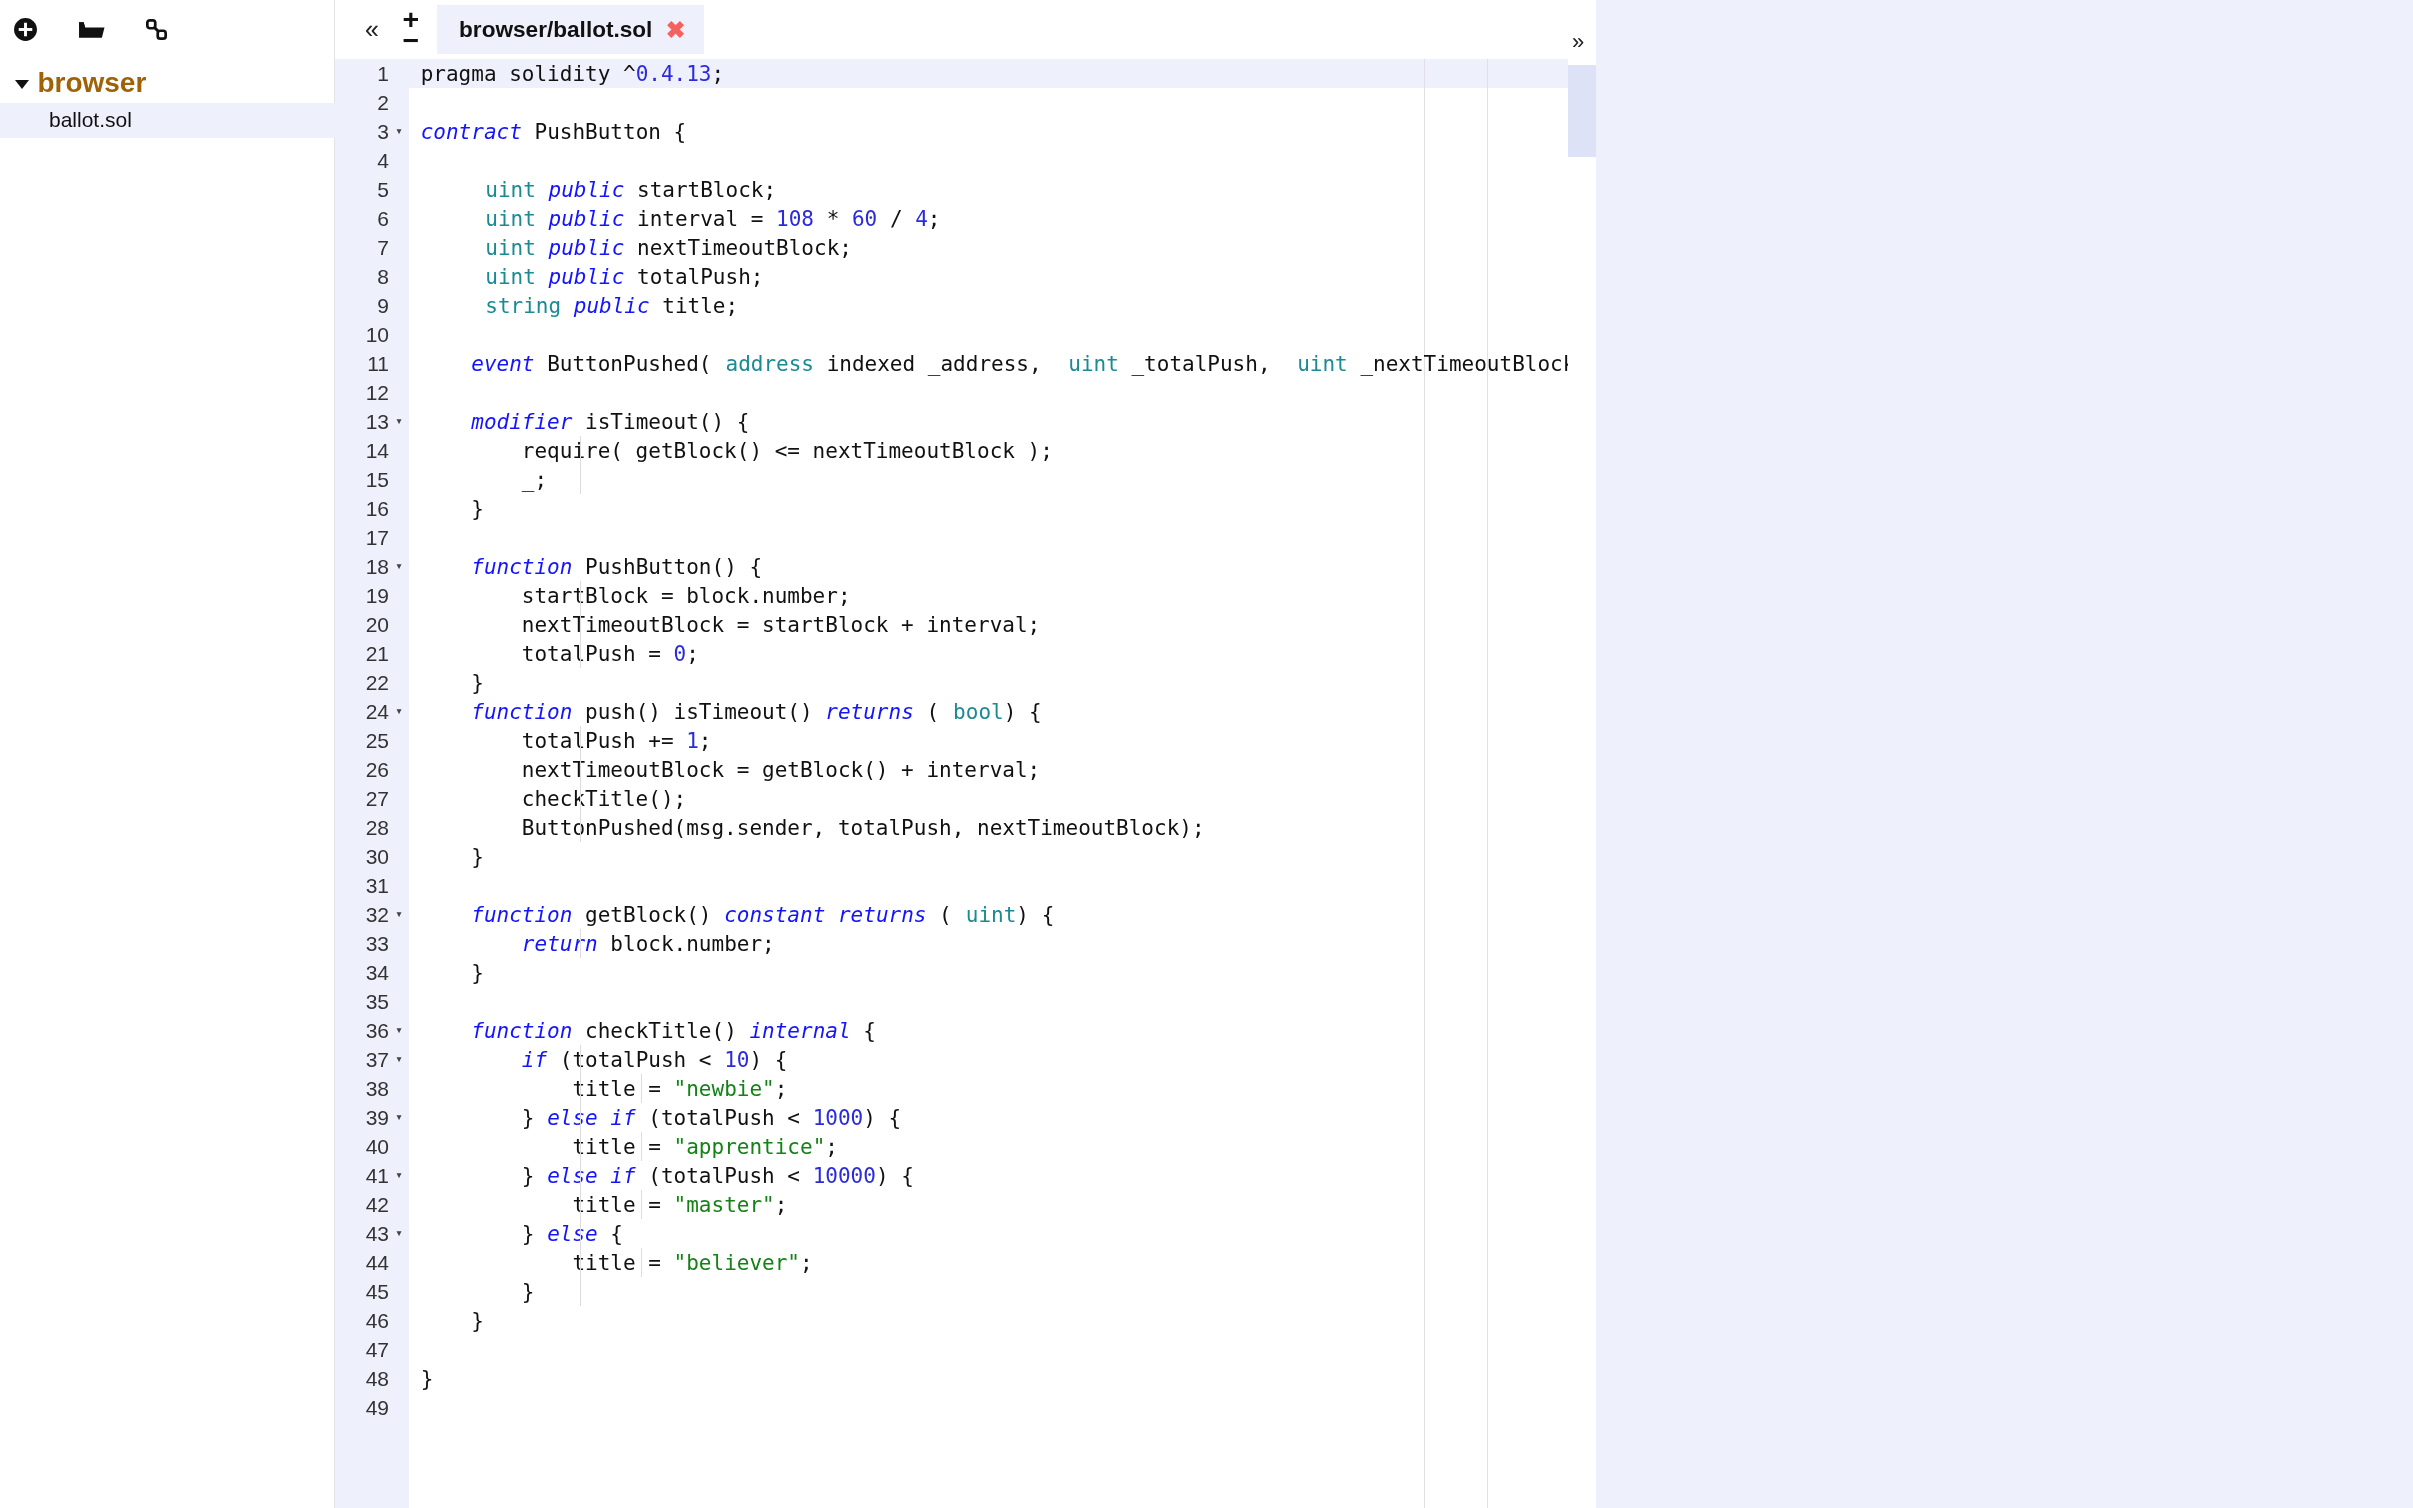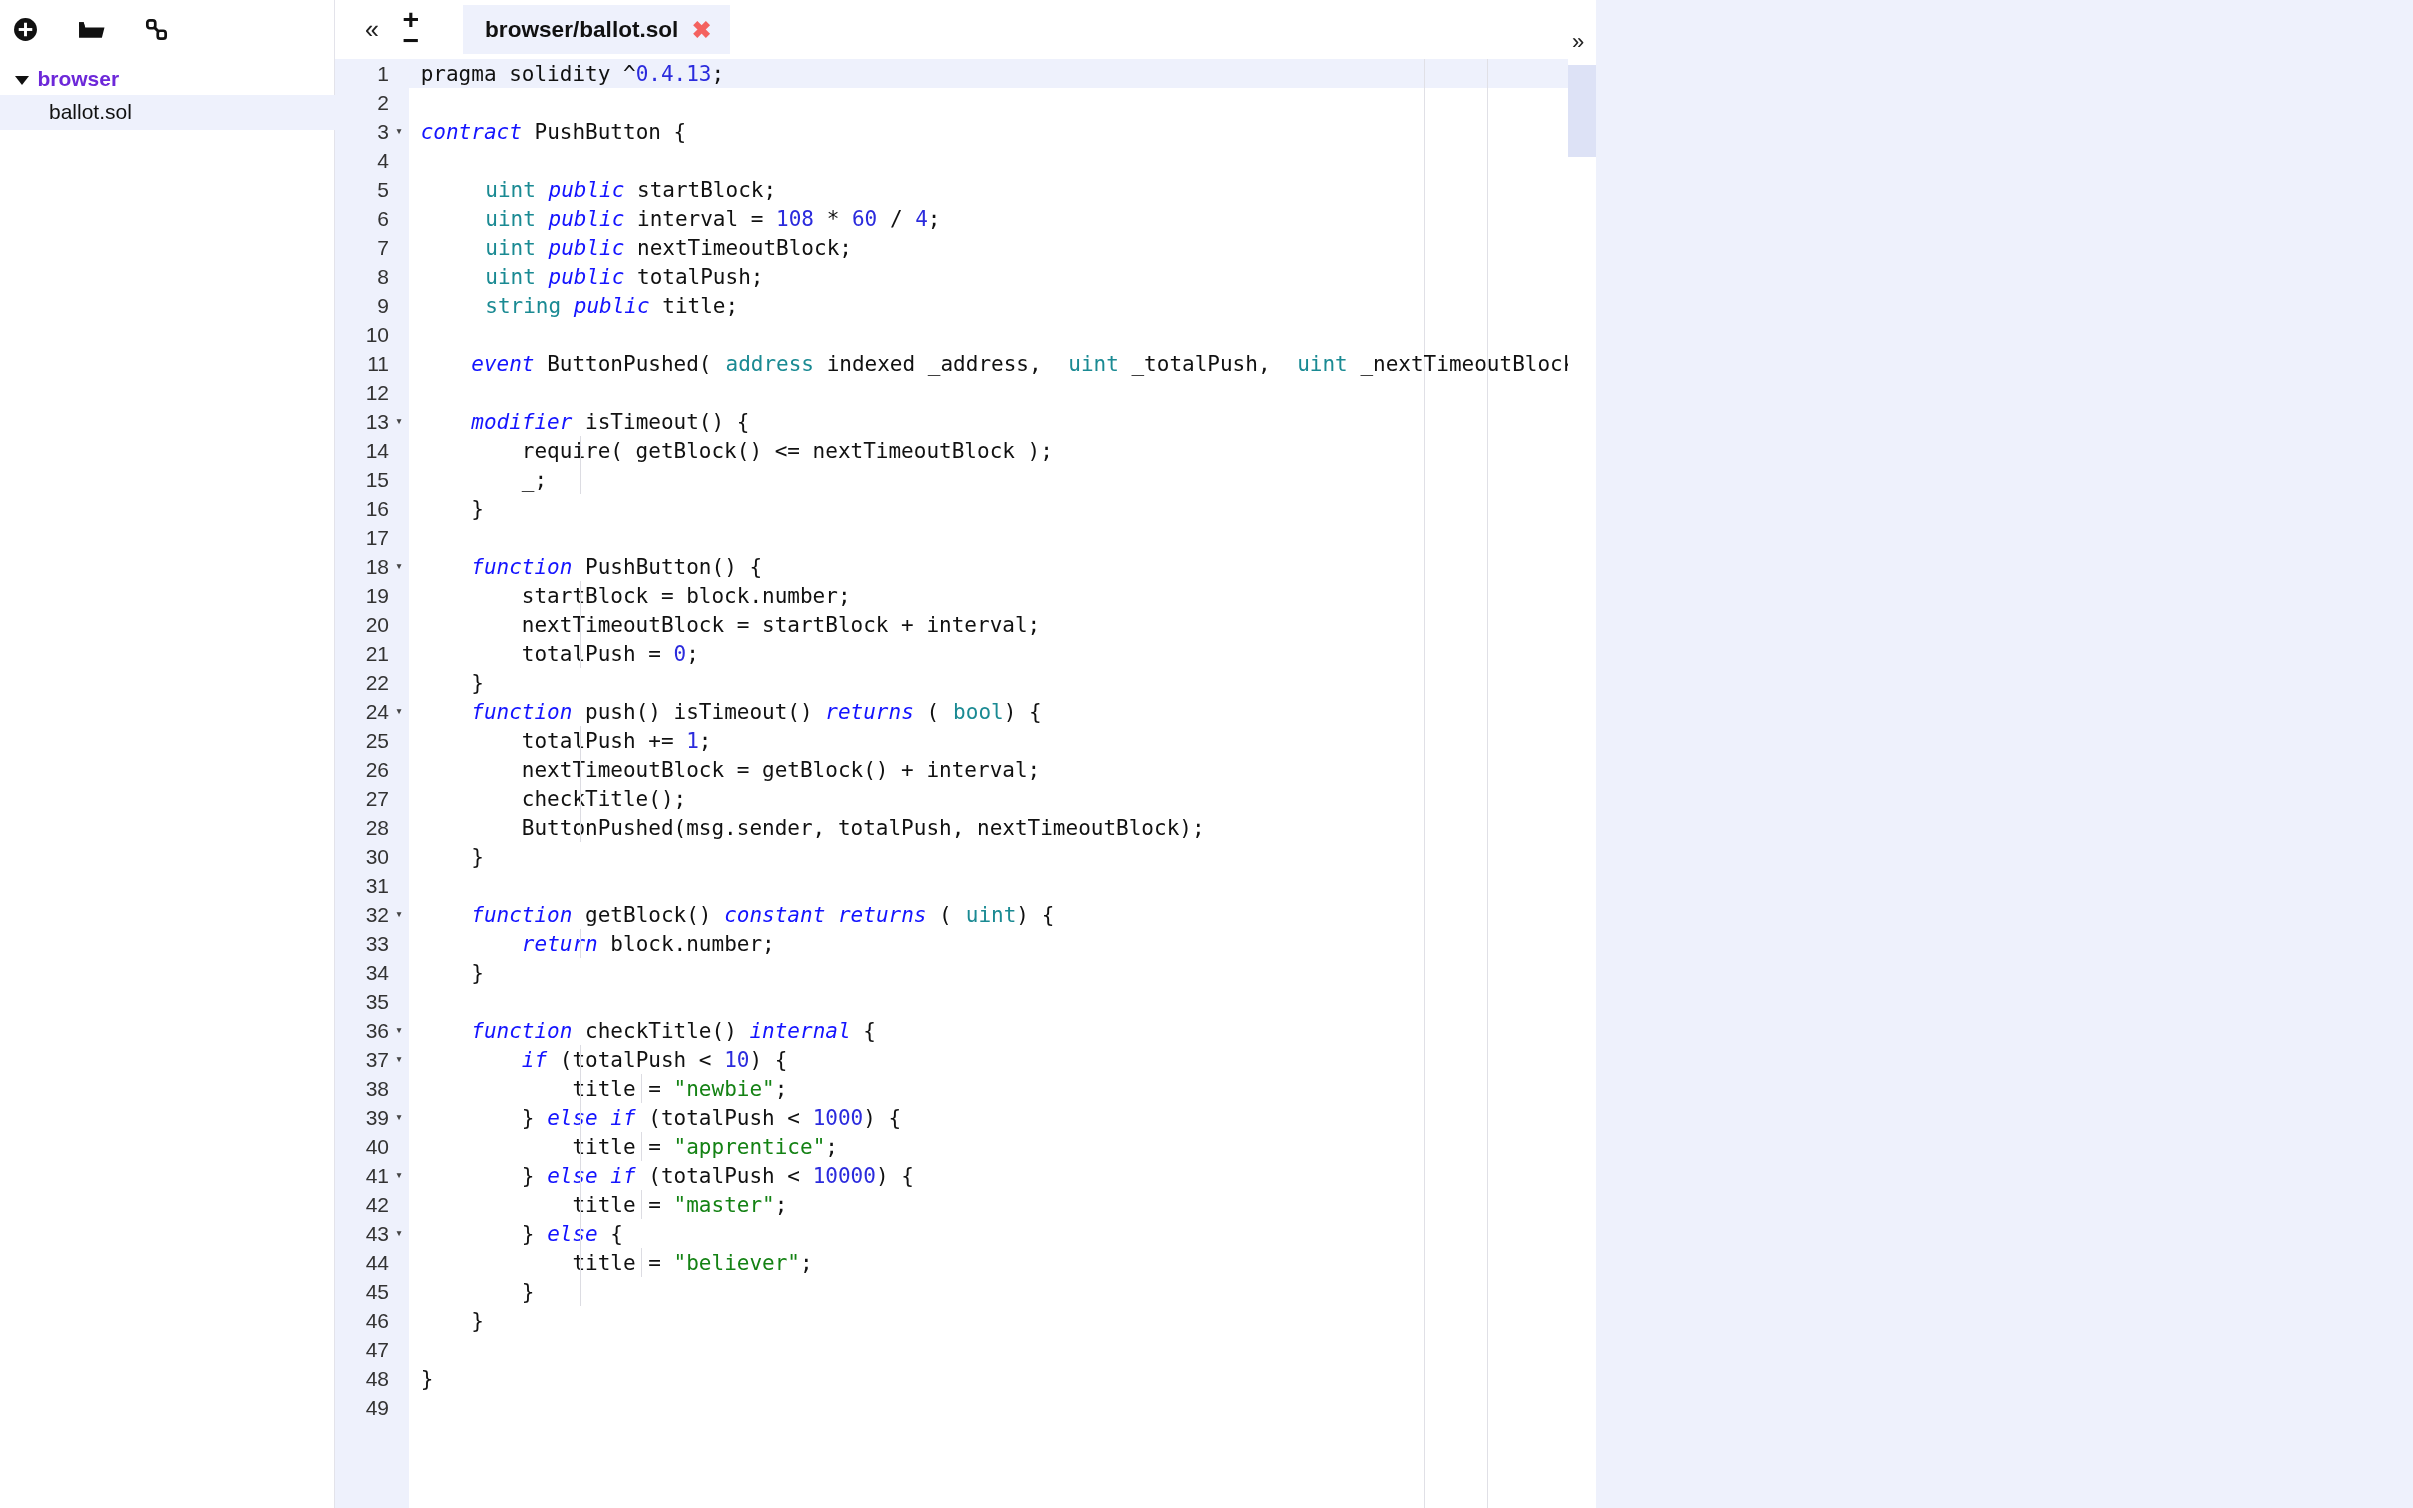--- a/index.html
+++ b/index.html
@@ -31,21 +31,21 @@
     display: flex; align-items: center; gap: 8.4px;
     padding: 3.4px 0 3.4px 15px; cursor: pointer;
   }
   #folder-caret {
     width: 0; height: 0;
     border-left: 7.5px solid transparent;
     border-right: 7.5px solid transparent;
     border-top: 9.2px solid #111111;
     margin-top: 1.7px;
   }
-  #folder-name { font-size: 21px; font-weight: bold; color: #6d28d9; }
+  #folder-name { font-size: 28px; font-weight: bold; color: #a16207; }
   #file-row {
     padding: 5px 0 6.7px 49px;
     background: #eef1fc;
     cursor: pointer;
   }
   #file-name { font-size: 21px; color: #111111; }
 
   
   #editor-col {
     position: absolute; left: 335px; top: 0;
@@ -60,21 +60,21 @@
   #collapse-btn {
     margin-left: 30px; font-size: 25px; color: #222222;
     cursor: pointer; line-height: 1;
   }
   #zoom-group {
     margin-left: 23.5px; display: flex; flex-direction: column;
     align-items: center; justify-content: center; line-height: 0.72;
   }
   .zoom-btn { font-size: 28.5px; font-weight: bold; color: #111111; cursor: pointer; }
   #edit-tab {
-    margin-left: 44px; height: 49px;
+    margin-left: 18px; height: 49px;
     background: #eef1fc;
     display: flex; align-items: center; gap: 13.4px;
     padding: 0 18.4px 0 22px; cursor: pointer;
   }
   #edit-tab-label { font-size: 22.6px; font-weight: bold; color: #111111; }
   #edit-tab-close { font-size: 23.5px; font-weight: bold; color: #f4625f; cursor: pointer; }
 
   
   #code-surface {
     position: absolute; left: 0; top: 59px;

